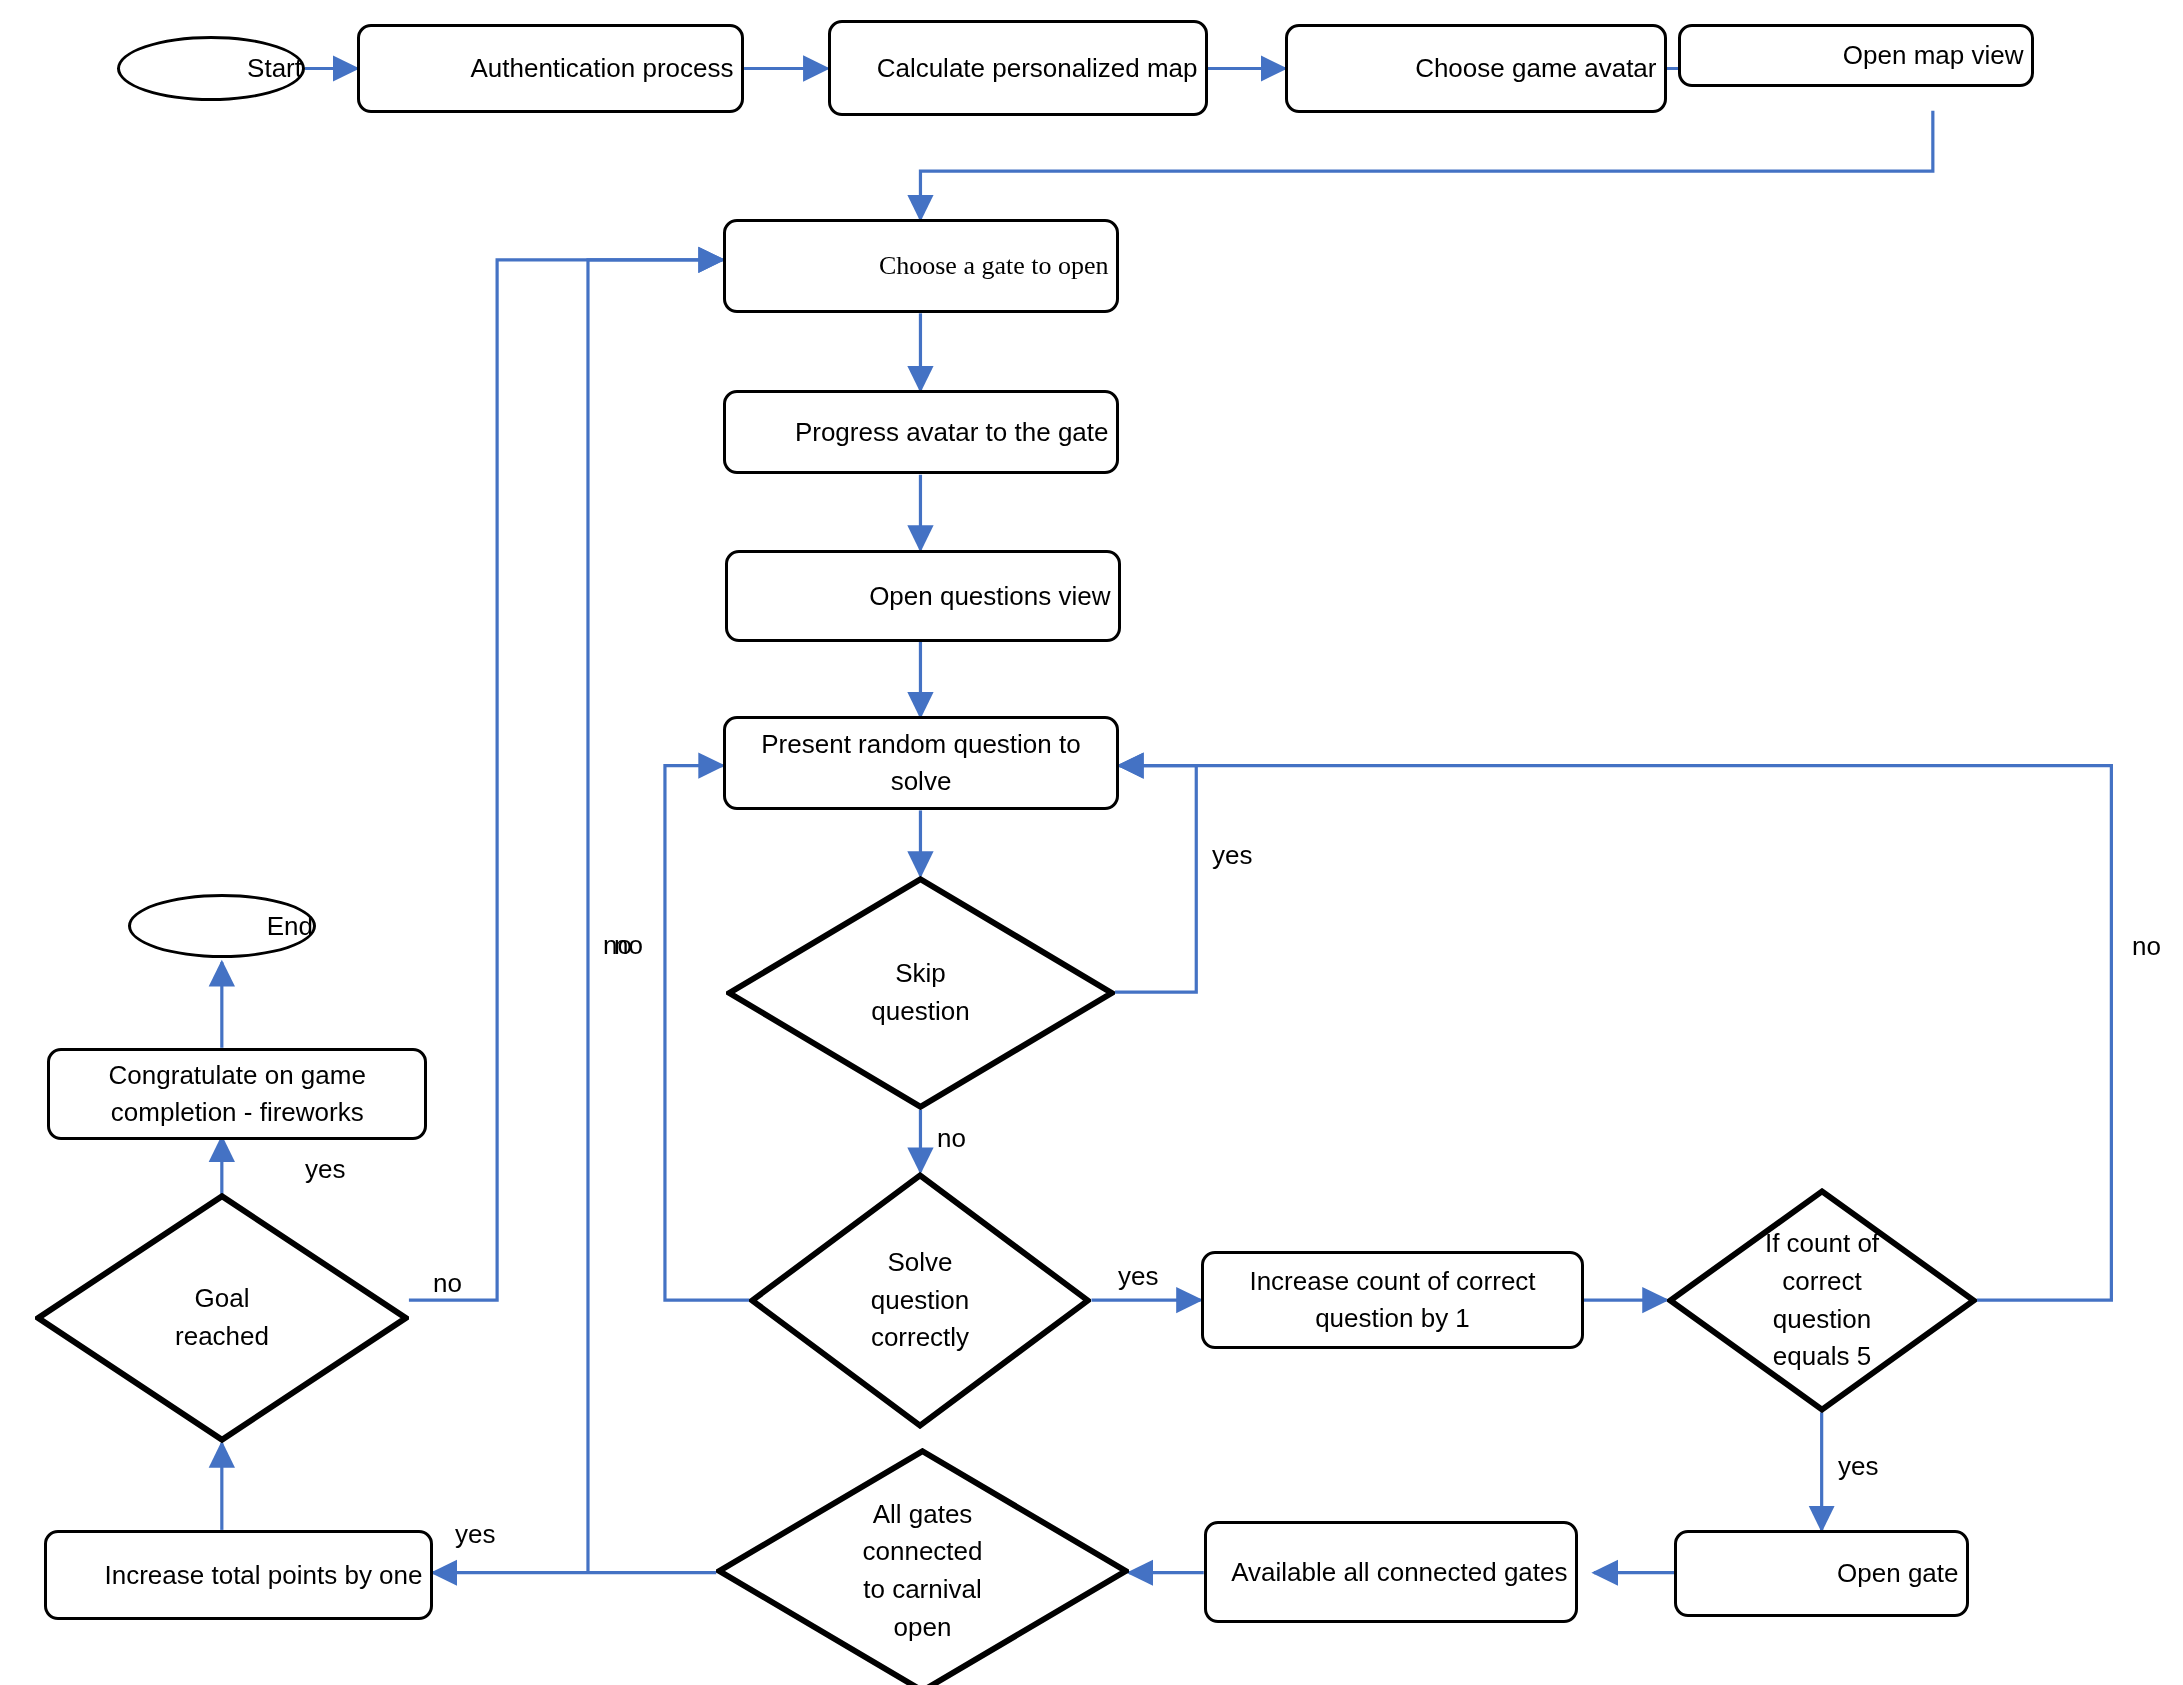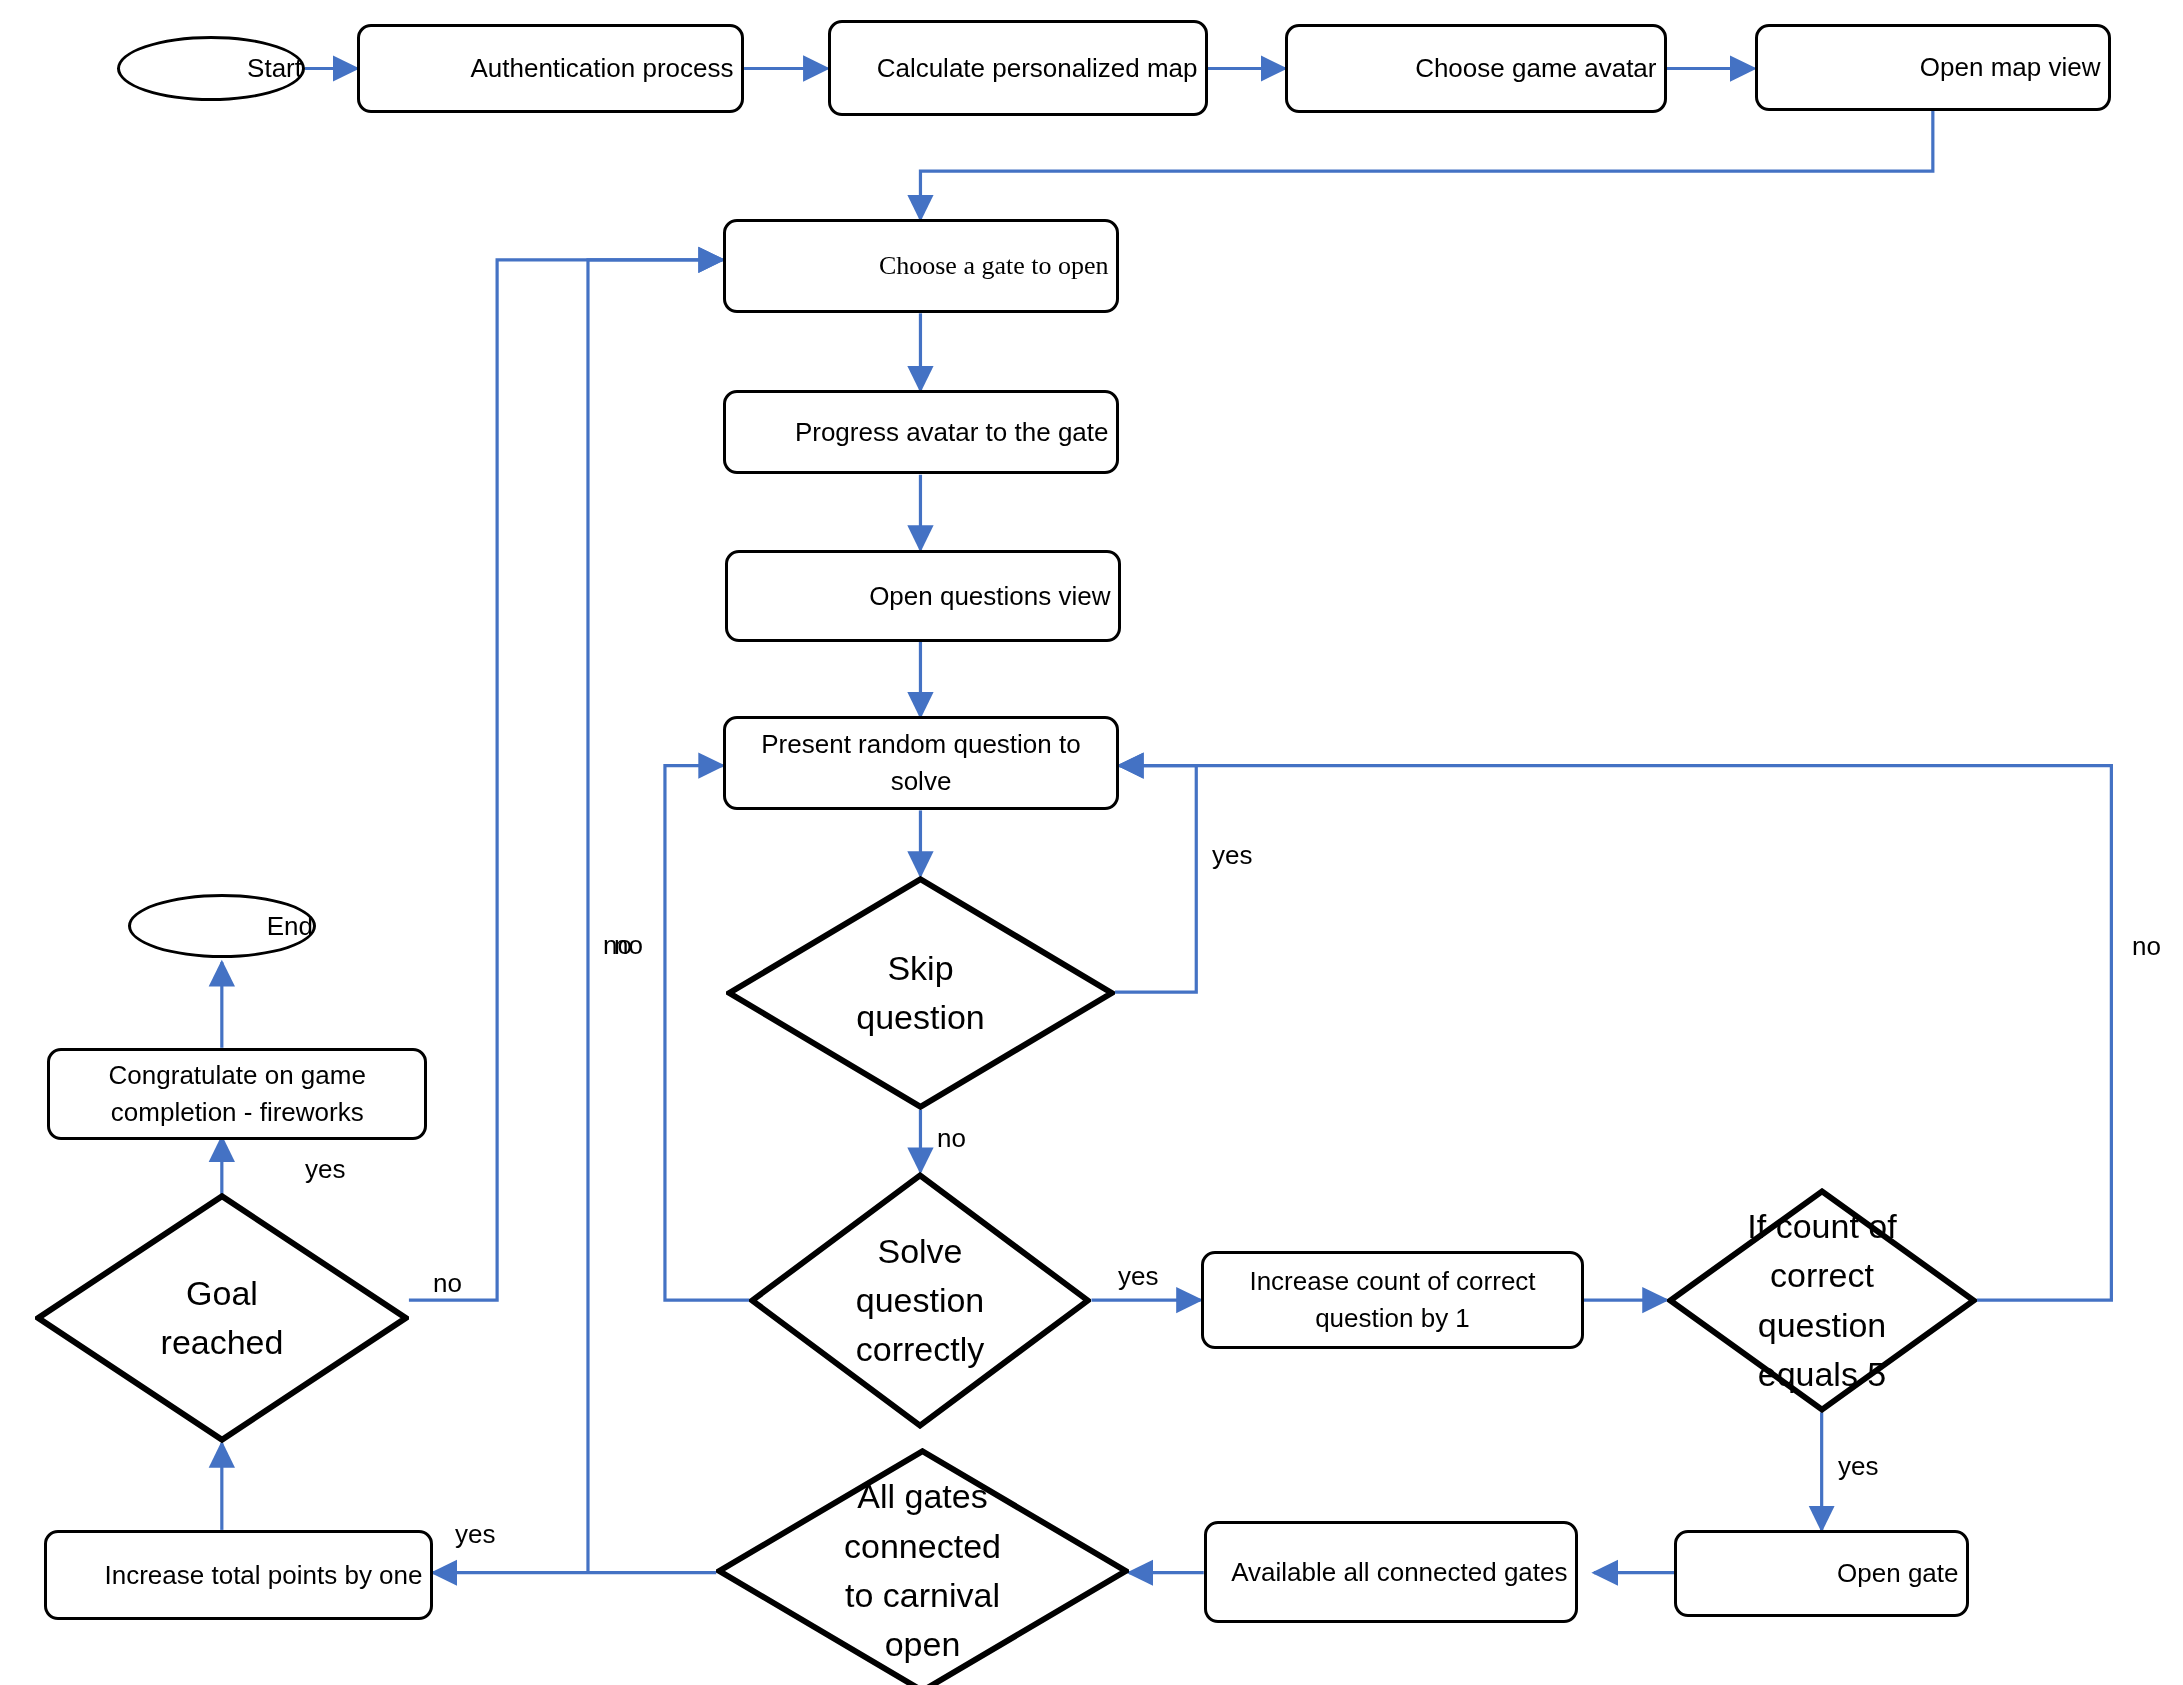--- a/index.html
+++ b/index.html
@@ -59,21 +59,21 @@
   .diamond-label {
     position: absolute;
     left: 0;
     top: 0;
     width: 100%;
     height: 100%;
     display: flex;
     align-items: center;
     justify-content: center;
     text-align: center;
-    font-size: 34px;
+    font-size: 26px;
     color: #000000;
     line-height: 1.45;
     white-space: pre-line;
   }
   .edge-label {
     position: absolute;
     font-size: 26px;
     color: #000000;
     white-space: nowrap;
   }
@@ -154,21 +154,21 @@
   </div>
 
   <div class="node proc" style="left:828px; top:20.3px; width:380px; height:96px;">
     <span>Calculate personalized map</span>
   </div>
 
   <div class="node proc" style="left:1285px; top:23.5px; width:382px; height:89px;">
     <span>Choose game avatar</span>
   </div>
 
-  <div class="node proc" style="left:1755px; top:23.5px; width:356px; height:87px;padding-left:29px;">
+  <div class="node proc" style="left:1678px; top:23.5px; width:356px; height:63px;padding-left:29px;">
     <span>Open map view</span>
   </div>
 
   <div class="node proc" style="left:723px; top:219px; width:396px; height:94px;font-family:Liberation Serif, serif;">
     <span>Choose a gate to open</span>
   </div>
 
   <div class="node proc" style="left:723px; top:390px; width:396px; height:84px;">
     <span class="ml">Progress avatar to the gate</span>
   </div>

